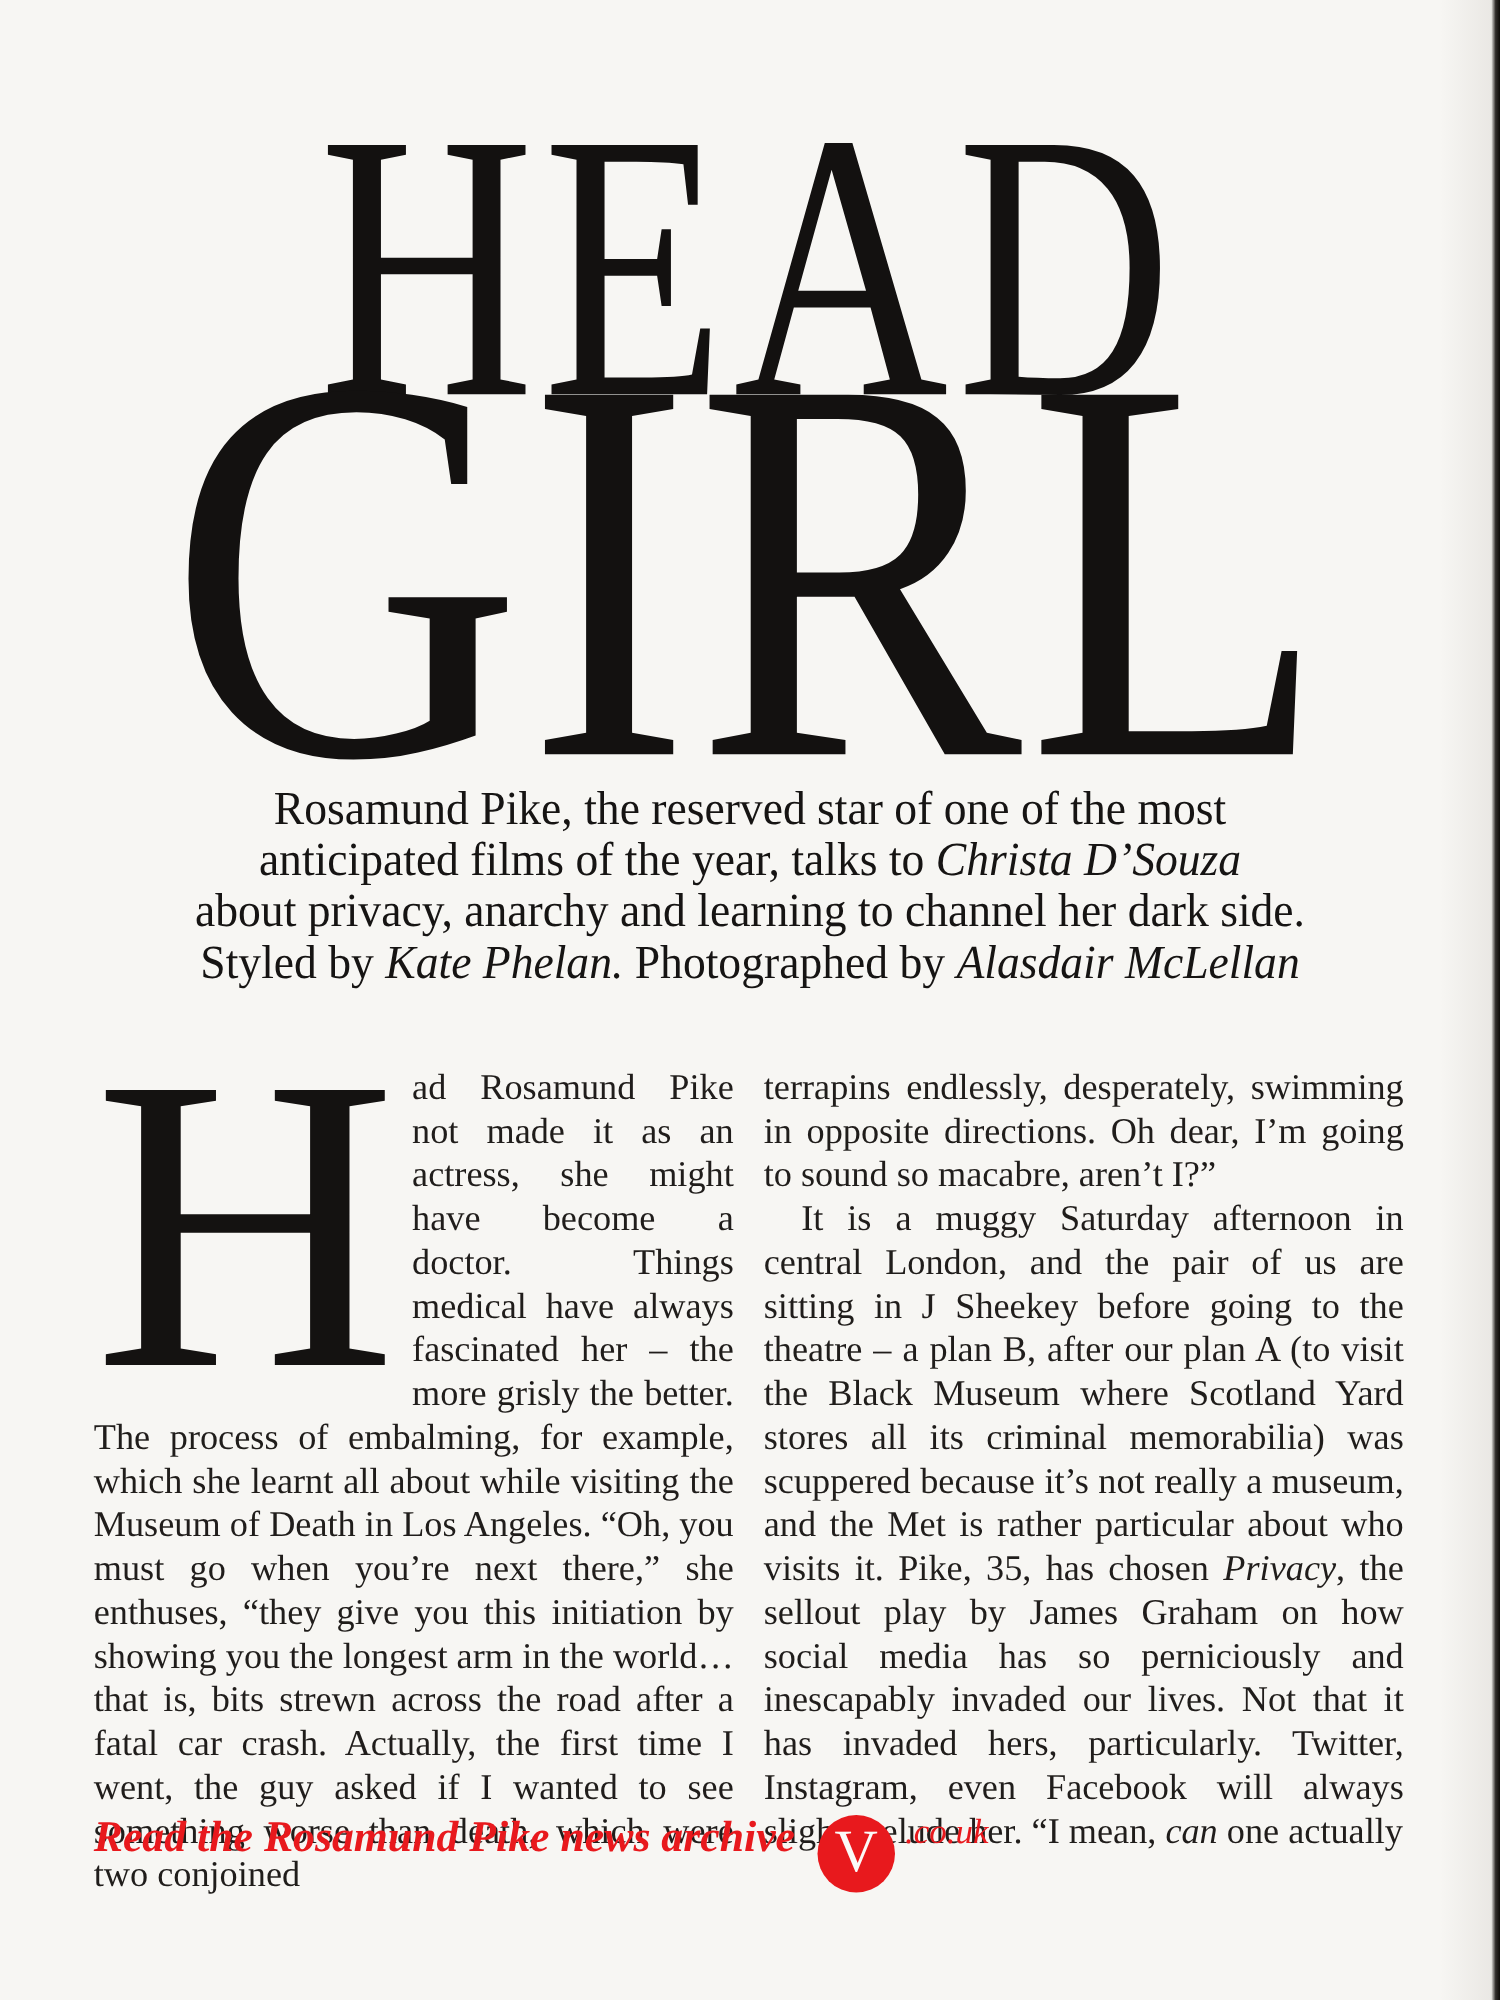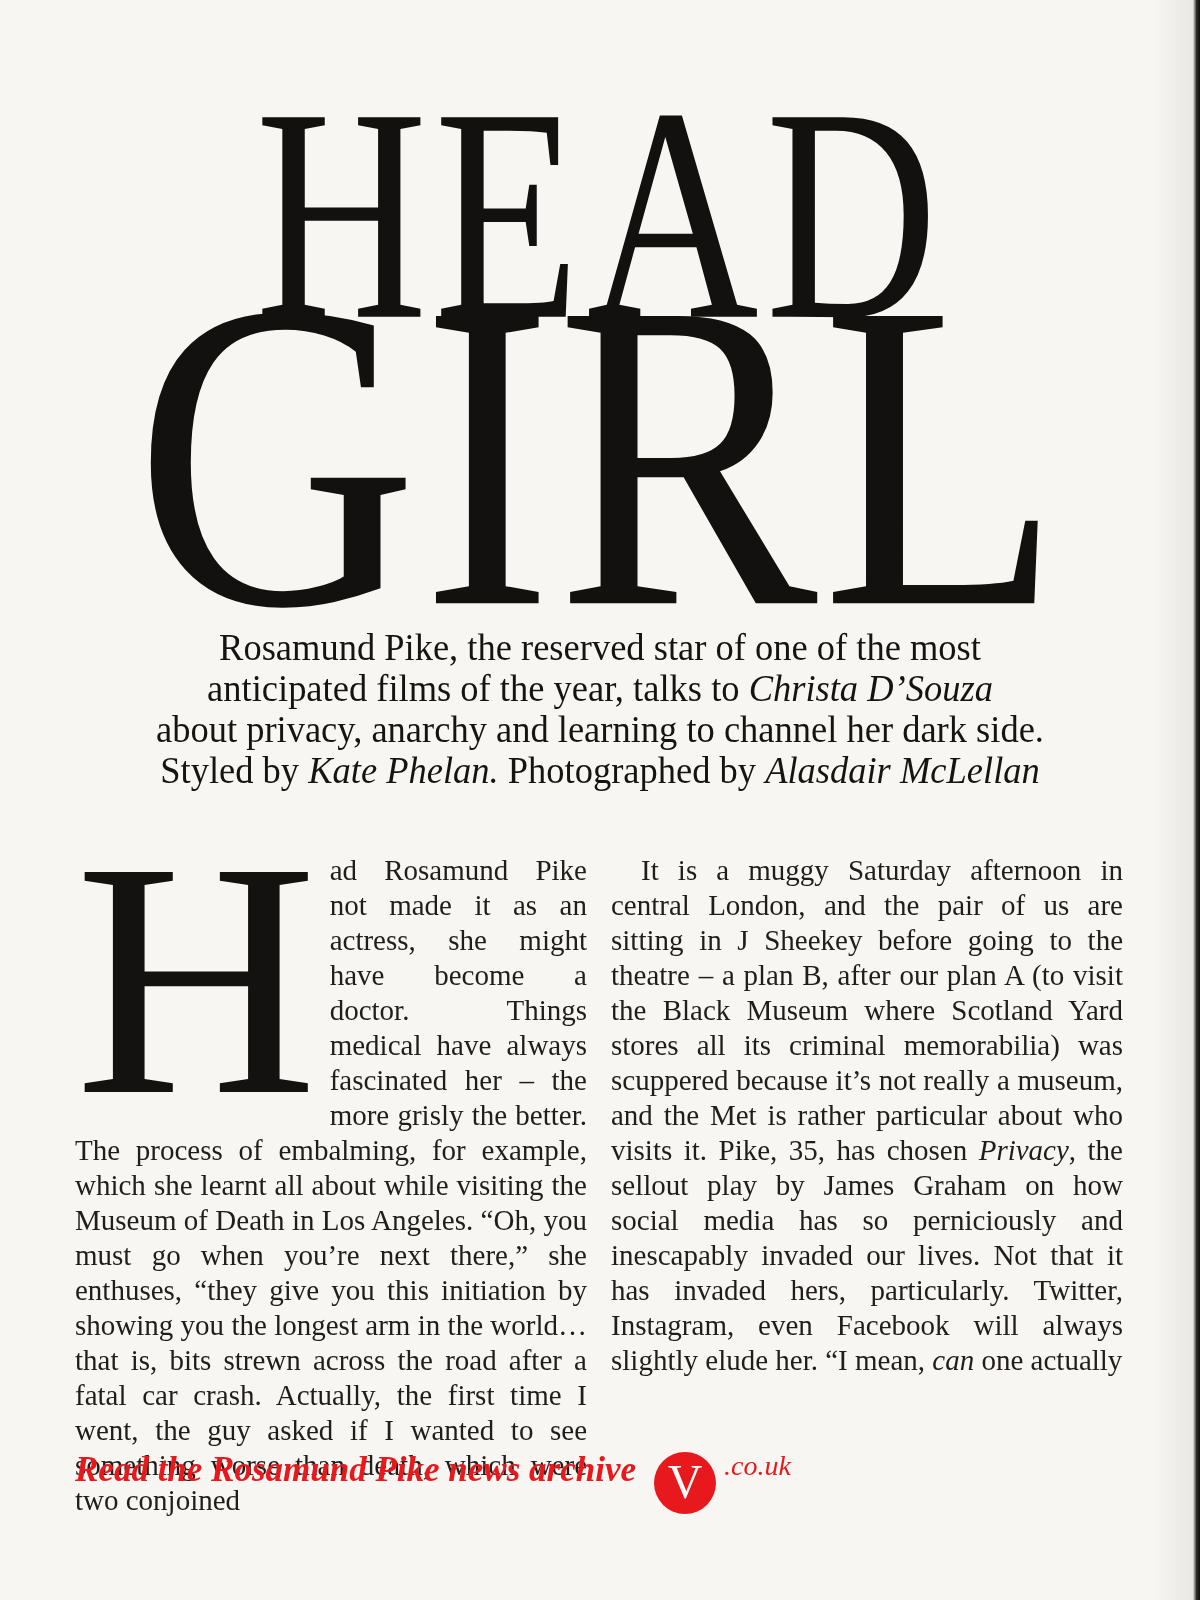--- a/index.html
+++ b/index.html
@@ -92,20 +92,21 @@
     <div class="sf-line"><span>Styled by </span><i>Kate Phelan.</i><span> Photographed by </span><i>Alasdair McLellan</i></div>
   </div>
 
   <div class="article">
     <div class="col">
       <p>
         <span class="drop-cap">H</span><span>ad Rosamund Pike not made it as an actress, she might have become a doctor. Things medical have always fascinated her – the more grisly the better. The process of embalming, for example, which she learnt all about while visiting the Museum of Death in Los Angeles. “Oh, you must go when you’re next there,” she enthuses, “they give you this initiation by showing you the longest arm in the world… that is, bits strewn across the road after a fatal car crash. Actually, the first time I went, the guy asked if I wanted to see something worse than death, which were two conjoined</span>
       </p>
     </div>
     <div class="col">
+      <p><span>terrapins endlessly, desperately, swimming in opposite directions. Oh dear, I’m going to sound so macabre, aren’t I?”</span></p>
       <p class="para-indent"><span>It is a muggy Saturday afternoon in central London, and the pair of us are sitting in J Sheekey before going to the theatre – a plan B, after our plan A (to visit the Black Museum where Scotland Yard stores all its criminal memorabilia) was scuppered because it’s not really a museum, and the Met is rather particular about who visits it. Pike, 35, has chosen </span><i>Privacy</i><span>, the sellout play by James Graham on how social media has so perniciously and inescapably invaded our lives. Not that it has invaded hers, particularly. Twitter, Instagram, even Facebook will always slightly elude her. “I mean, </span><i>can</i><span> one actually</span></p>
     </div>
   </div>
 
   <div class="footer">
     <span class="footer-text">Read the Rosamund Pike news archive</span>
     <span class="v-badge">
       <span class="v-letter">V</span>
     </span>
     <span class="footer-suffix">.co.uk</span>

